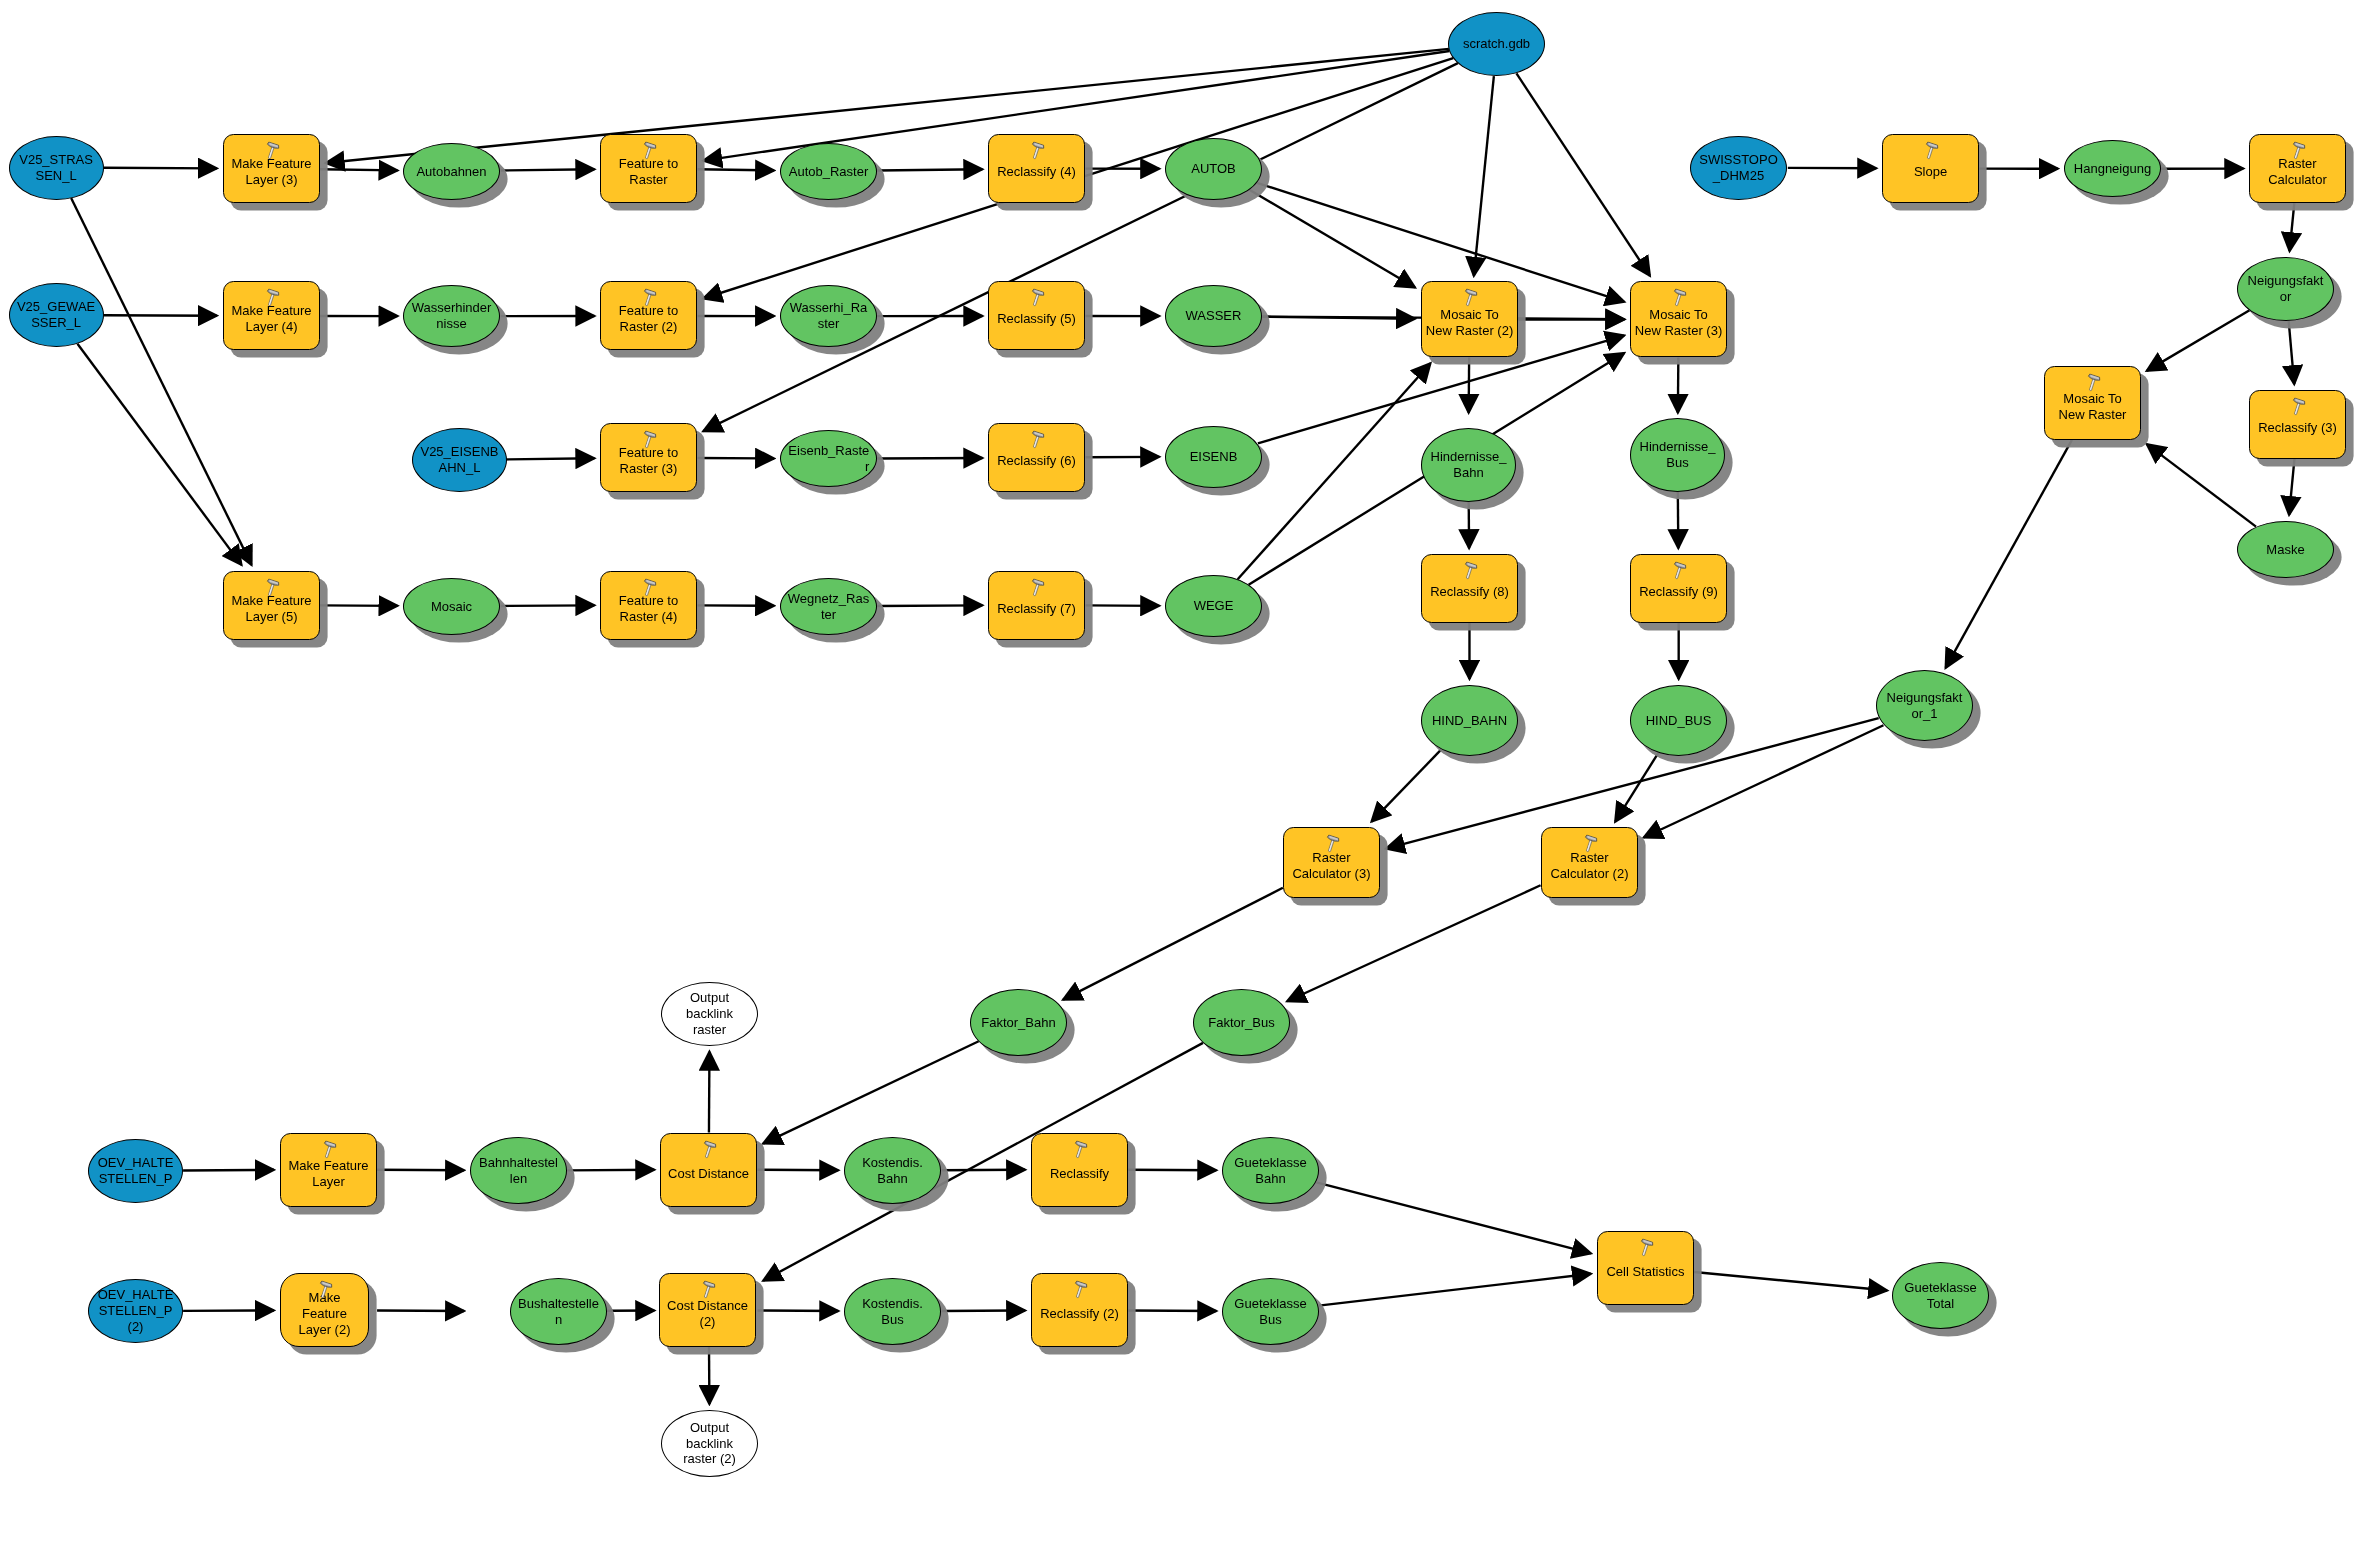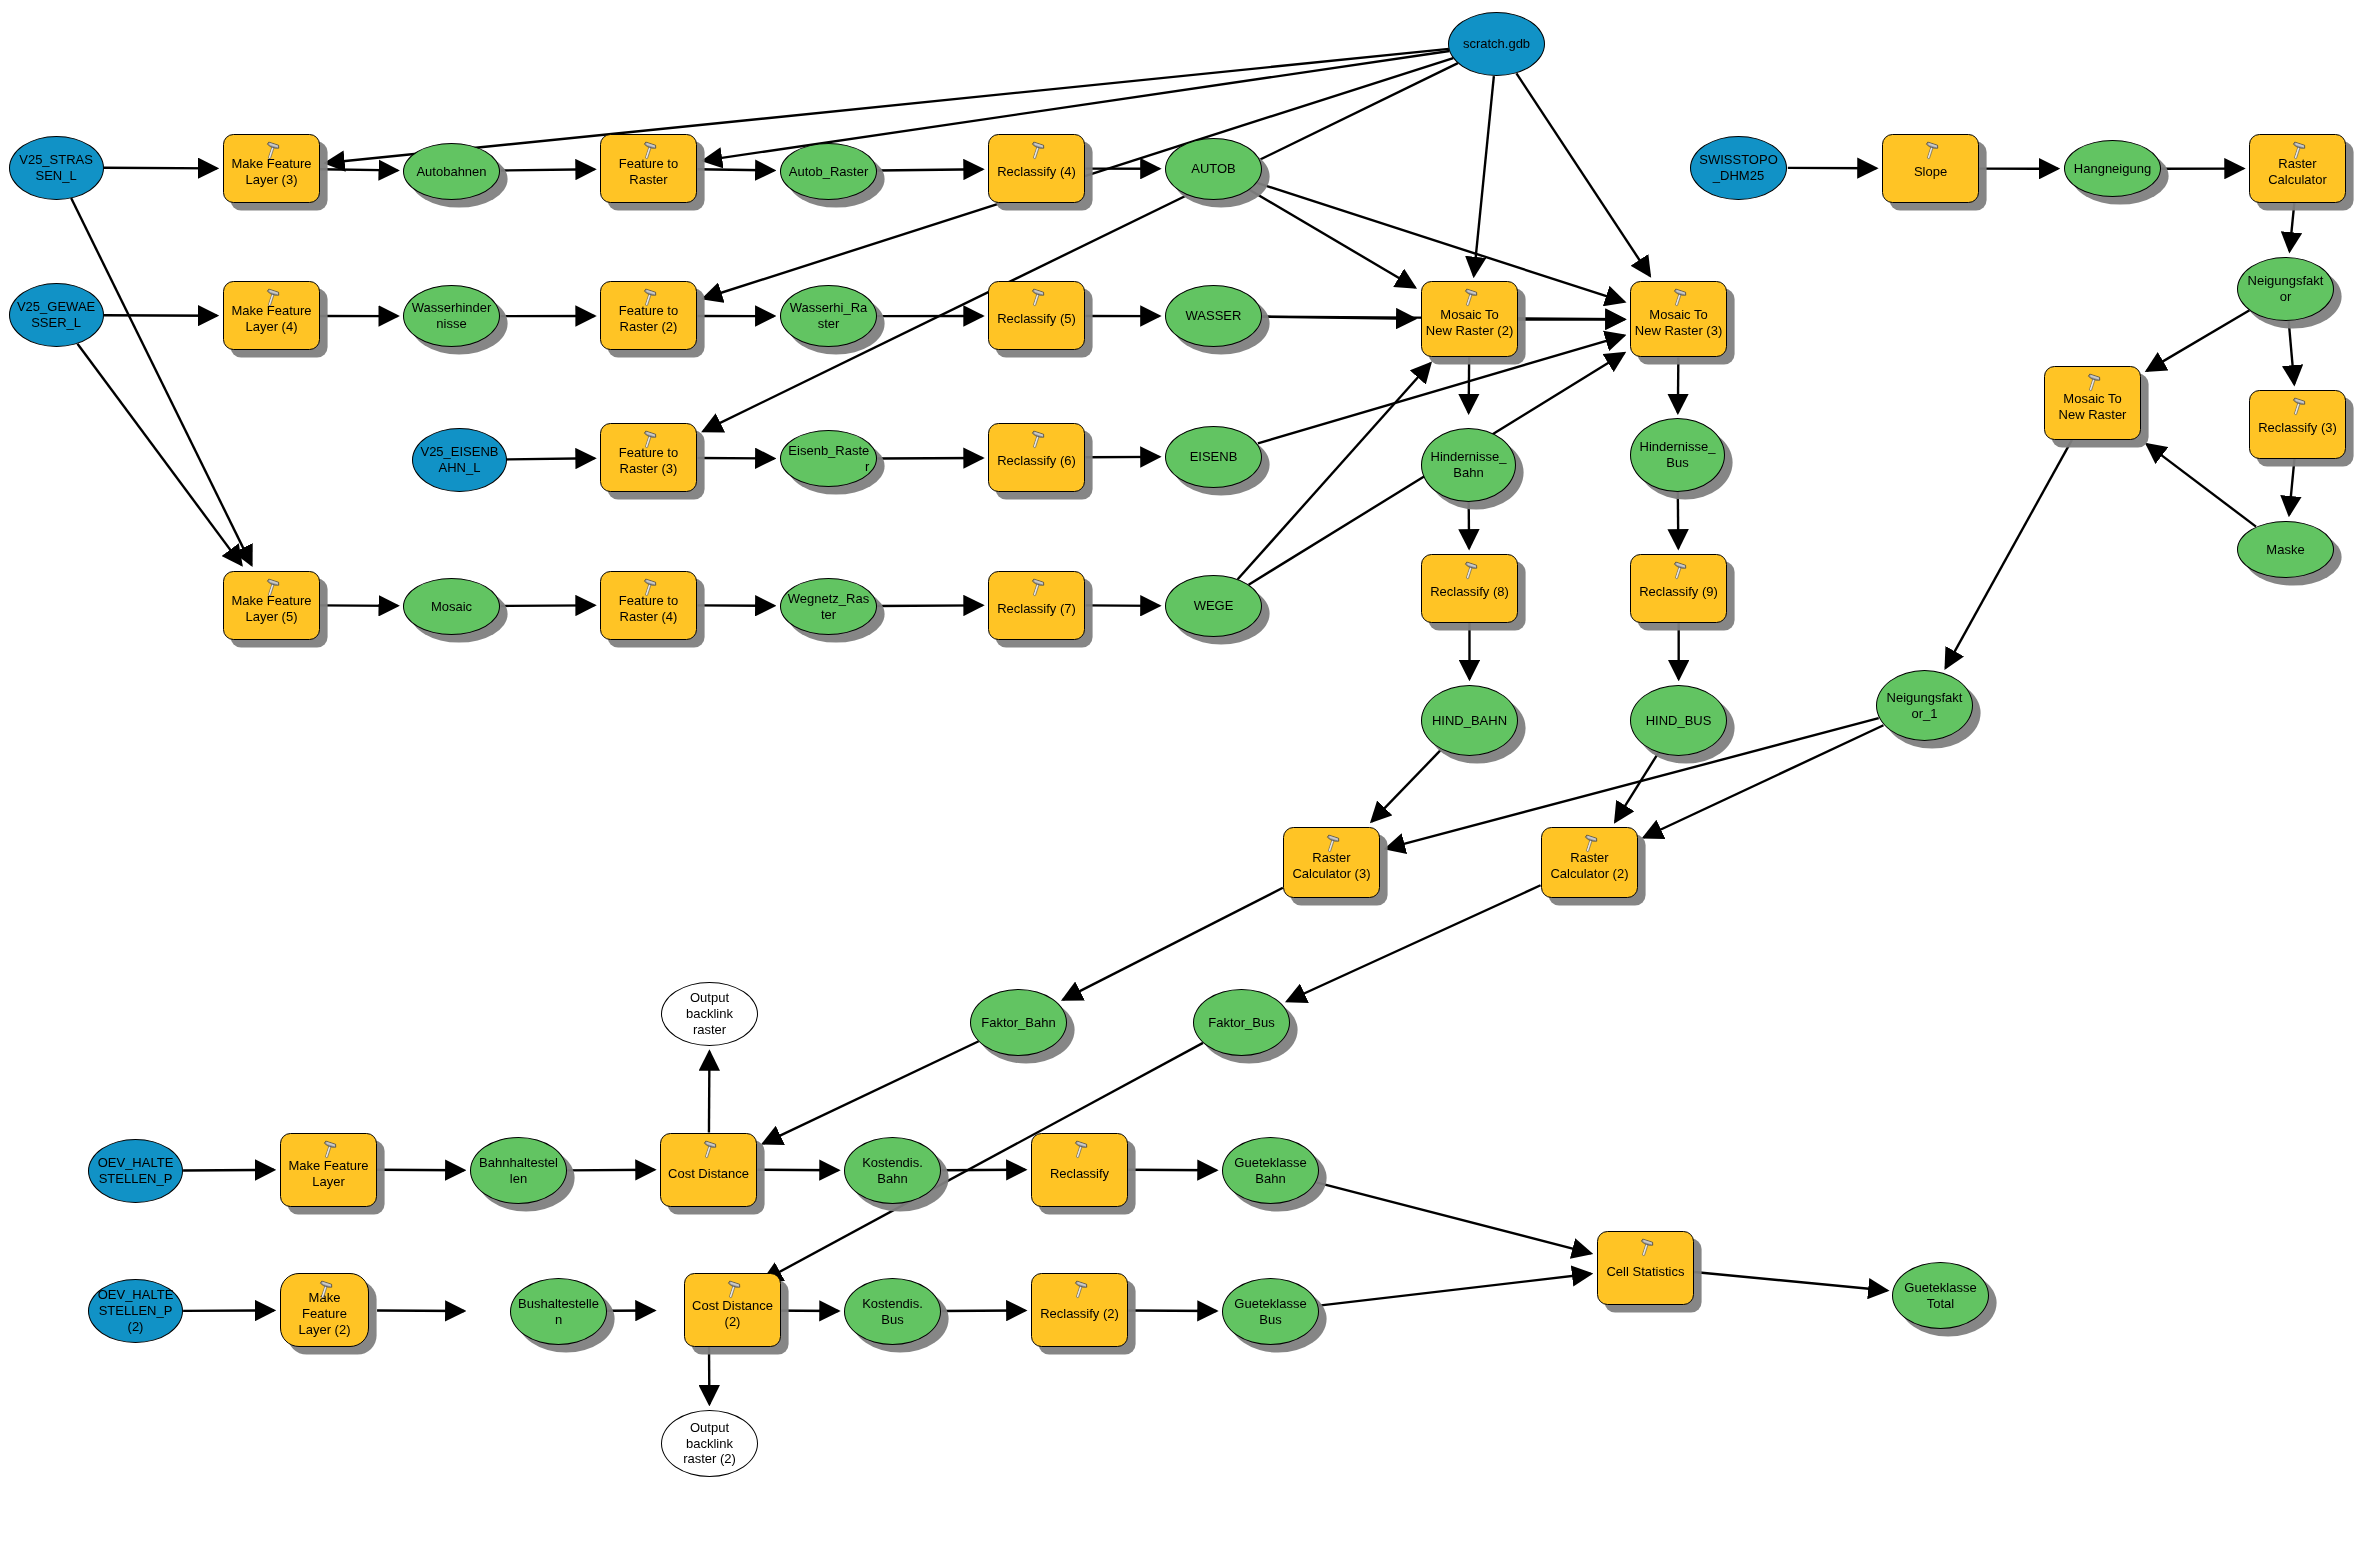--- a/index.html
+++ b/index.html
@@ -395,21 +395,21 @@
       <div class="node input" style="left: 88px; top: 1279px; width: 95px; height: 64px;"><span class="lbl">OEV_HALTESTELLEN_P (2)</span></div>
       <div class="node tool" style="left: 280px; top: 1273px; width: 89px; height: 74px; border-radius: 19px;"><svg class="hammer" viewBox="0 0 64 64">
           <g transform="rotate(18 32 32)">
             <rect x="29" y="20" width="6.5" height="38" rx="2.4" fill="#d8d8d8" stroke="#555" stroke-width="1.6"></rect>
             <rect x="30.6" y="22" width="1.8" height="34" fill="#f4f4f4"></rect>
             <path d="M16 13 L46 13 L49 21 L39 24 L24 24 L14 20 Z" fill="#9a9a9a" stroke="#3a3a3a" stroke-width="1.8" stroke-linejoin="round"></path>
             <path d="M18 14.5 L44 14.5 L46.2 19.6 L20.5 19.6 Z" fill="#c9c9c9"></path>
           </g>
         </svg><span class="lbl">Make Feature Layer (2)</span></div>
       <div class="node data" style="left: 470px; top: 1278px; width: 97px; height: 67px; margin-left: 40px;"><span class="lbl">Bushaltestellen</span></div>
-      <div class="node tool" style="left: 684px; top: 1273px; width: 97px; height: 74px;"><svg class="hammer" viewBox="0 0 64 64">
+      <div class="node tool" style="left: 659px; top: 1273px; width: 97px; height: 74px;"><svg class="hammer" viewBox="0 0 64 64">
           <g transform="rotate(18 32 32)">
             <rect x="29" y="20" width="6.5" height="38" rx="2.4" fill="#d8d8d8" stroke="#555" stroke-width="1.6"></rect>
             <rect x="30.6" y="22" width="1.8" height="34" fill="#f4f4f4"></rect>
             <path d="M16 13 L46 13 L49 21 L39 24 L24 24 L14 20 Z" fill="#9a9a9a" stroke="#3a3a3a" stroke-width="1.8" stroke-linejoin="round"></path>
             <path d="M18 14.5 L44 14.5 L46.2 19.6 L20.5 19.6 Z" fill="#c9c9c9"></path>
           </g>
         </svg><span class="lbl">Cost Distance (2)</span></div>
       <div class="node data" style="left: 844px; top: 1278px; width: 97px; height: 67px;"><span class="lbl">Kostendis. Bus</span></div>
       <div class="node tool" style="left: 1031px; top: 1273px; width: 97px; height: 74px;"><svg class="hammer" viewBox="0 0 64 64">
           <g transform="rotate(18 32 32)">

